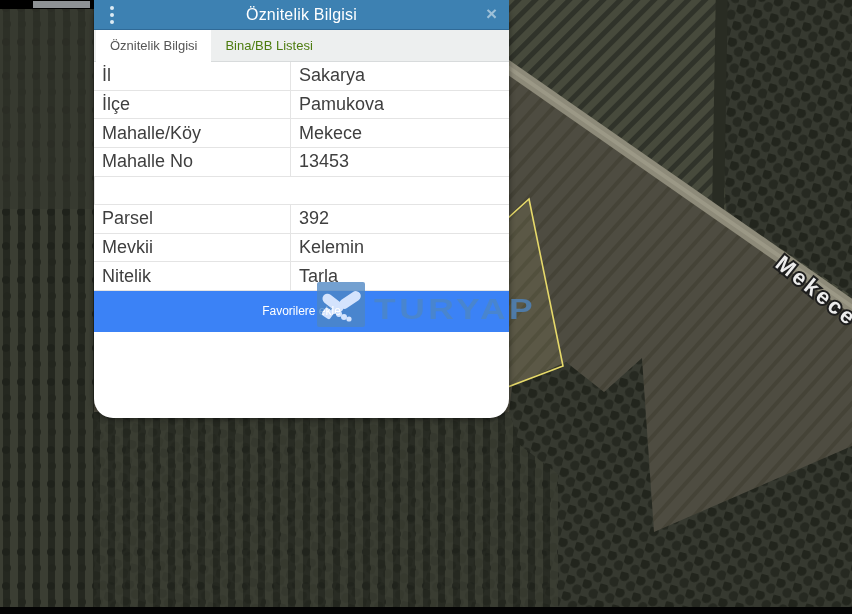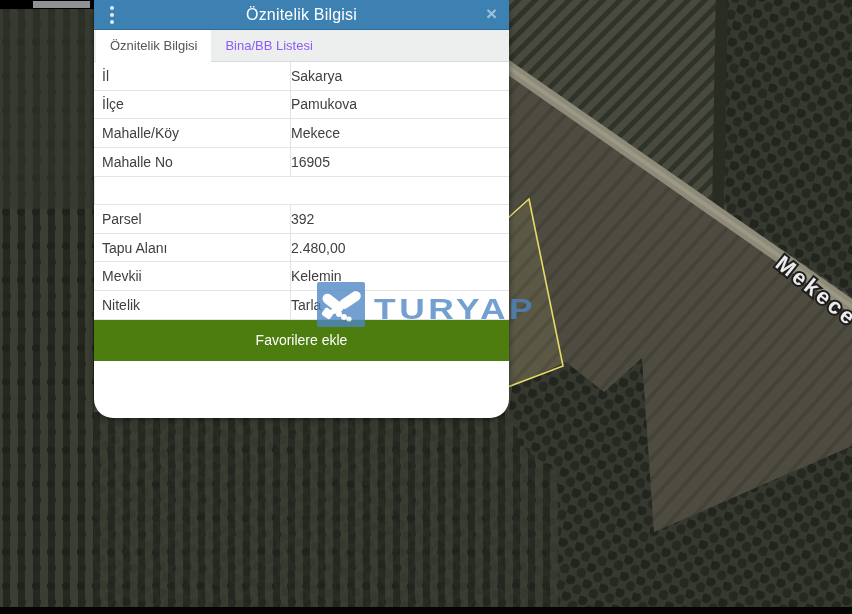--- a/index.html
+++ b/index.html
@@ -25,28 +25,28 @@
     text-align:center; color:#fff; font-size:16px; font-weight:500; letter-spacing:.2px; }
   .menu-dots { position:absolute; left:16px; top:6px; display:flex; flex-direction:column; gap:3px; cursor:pointer; }
   .menu-dots i { width:4px; height:4px; border-radius:50%; background:#ddebf4; }
   .close-btn { position:absolute; right:12px; top:0; height:30px; line-height:28px;
     color:#9dc0d8; font-size:19px; font-weight:bold; cursor:pointer; }
 
   .tabbar { height:32px; background:#edefef; border-bottom:1px solid #d8dbdc; padding-left:2px;
     display:flex; align-items:stretch; font-size:13px; }
   .tab { display:flex; align-items:center; padding:0 14px; cursor:pointer; }
   .tab.active { background:#fff; color:#555; margin-bottom:-1px; border-bottom:1px solid #fff; }
-  .tab.link { color:#8b5cf6; }
+  .tab.link { color:#4d7c0f; }
 
   .attr-table { }
-  .attr-row { display:flex; height:28.64px; border-bottom:1px solid #e4e4e4; font-size:14px; color:#3f3f3f; }
+  .attr-row { display:flex; height:28.64px; border-bottom:1px solid #e4e4e4; font-size:18px; color:#3f3f3f; }
   .attr-label { width:196px; display:flex; align-items:center; padding-left:8px; }
-  .attr-value { flex:1; display:flex; align-items:center; border-left:1px solid #e4e4e4; }
+  .attr-value { flex:1; display:flex; align-items:center; padding-left:8px; border-left:1px solid #e4e4e4; }
 
-  .fav-btn { height:41px; background:#4d7c0f; color:#fff; font-size:14px; border:none; width:100%;
+  .fav-btn { height:41px; background:#3b82f6; color:#fff; font-size:12px; border:none; width:100%;
     text-align:center; line-height:41px; cursor:pointer; display:block; }
 
   
   .watermark { position:absolute; left:317px; top:282px; z-index:20; display:flex; align-items:flex-start;
     opacity:.78; pointer-events:none; }
   .wm-logo { width:48px; height:45px; background:#4d86c4; border-radius:2px; position:relative; }
   .wm-text { margin-left:9px; margin-top:12px; font-size:30px; font-weight:bold; color:#4d86c4;
     letter-spacing:3px; transform:scaleX(1.18); transform-origin:left center; line-height:1; }
 </style>
 </head>
@@ -130,36 +130,32 @@
     <div class="attr-value">Pamukova</div>
   </div>
 
   <div class="attr-row">
     <div class="attr-label">Mahalle/Köy</div>
     <div class="attr-value">Mekece</div>
   </div>
 
   <div class="attr-row">
     <div class="attr-label">Mahalle No</div>
-    <div class="attr-value">16905</div>
+    <div class="attr-value">13453</div>
   </div>
 
   <div class="attr-row">
     <div class="attr-value"></div>
   </div>
 
   <div class="attr-row">
     <div class="attr-label">Parsel</div>
     <div class="attr-value">392</div>
   </div>
 
-  <div class="attr-row">
-    <div class="attr-label">Tapu Alanı</div>
-    <div class="attr-value">2.480,00</div>
-  </div>
 
   <div class="attr-row">
     <div class="attr-label">Mevkii</div>
     <div class="attr-value">Kelemin</div>
   </div>
 
   <div class="attr-row">
     <div class="attr-label">Nitelik</div>
     <div class="attr-value">Tarla</div>
   </div>

